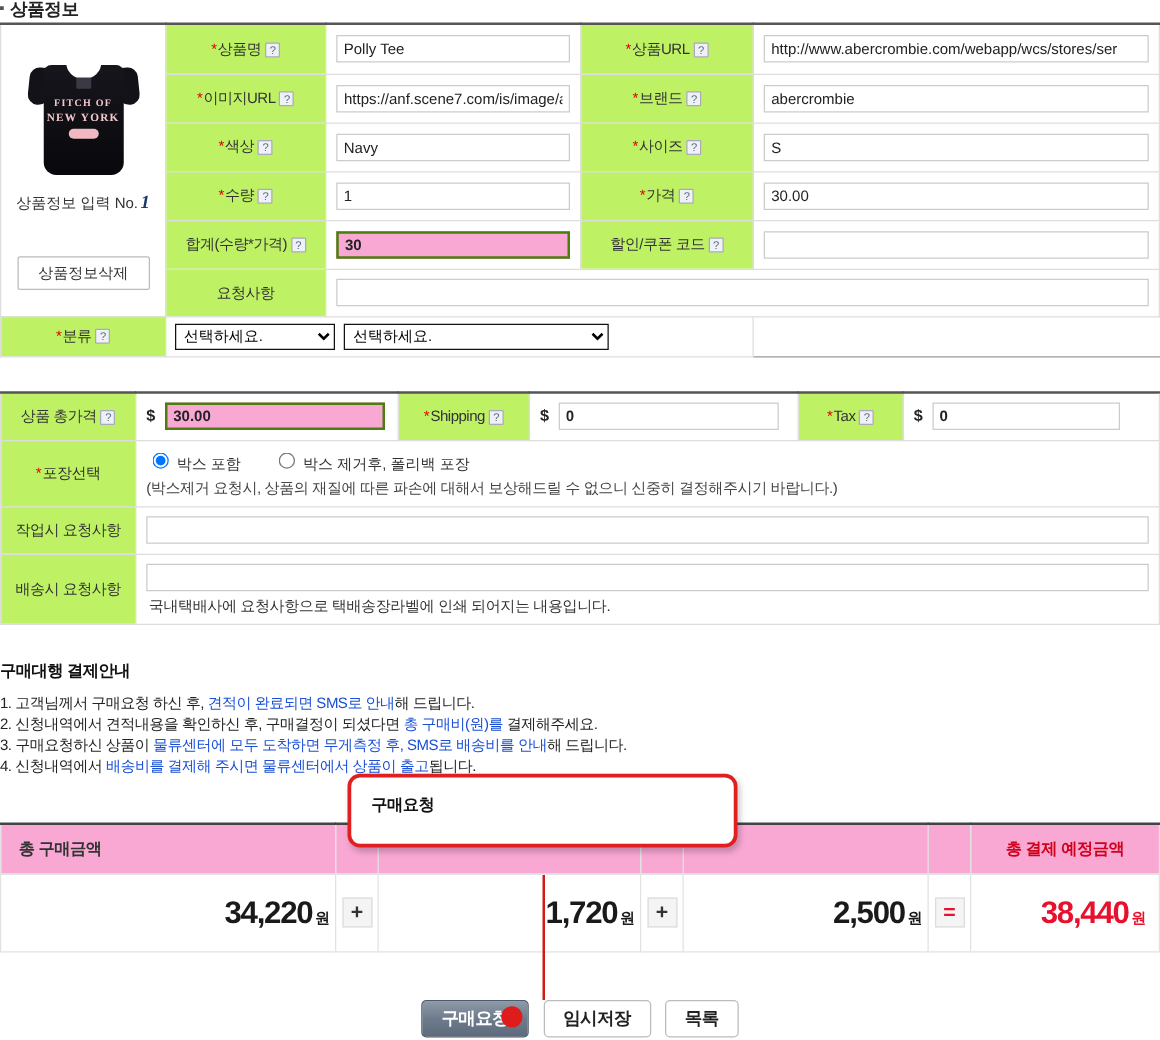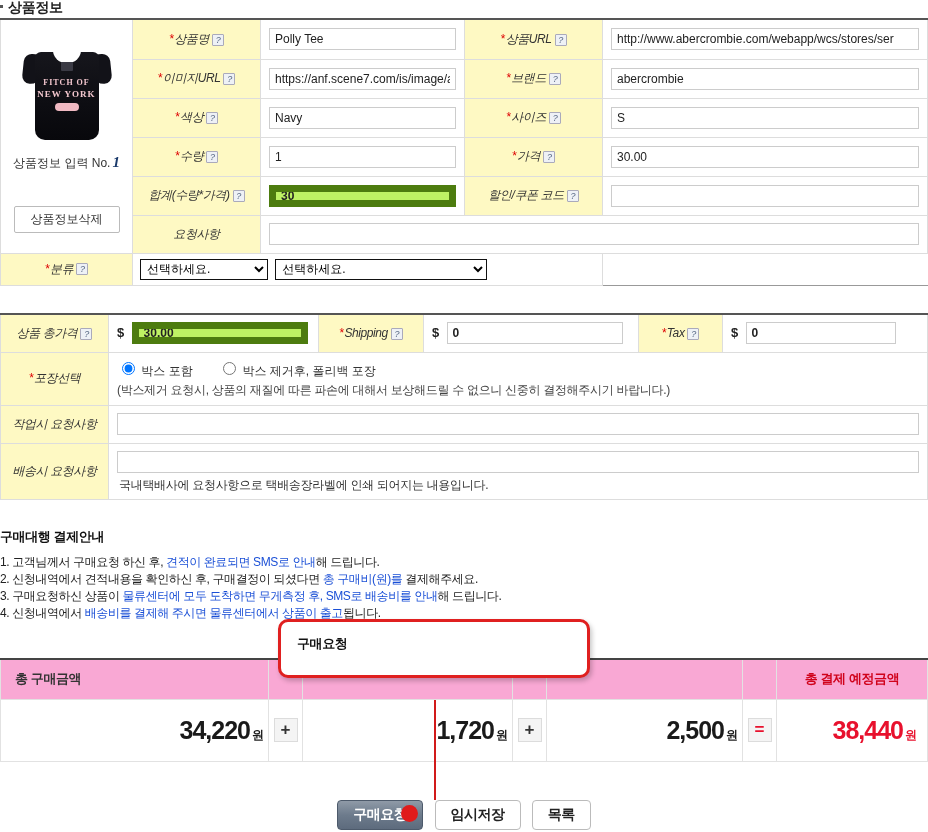--- a/index.html
+++ b/index.html
@@ -33,27 +33,26 @@
     border-bottom: 1px solid #999;
     background: #fff;
   }
   .tbl td {
     border: 1px solid #ddd;
     padding: 0 8px;
     vertical-align: middle;
     font-size: 12px;
   }
   .th {
-    background: #fef9c3;
+    background: #bef264;
     text-align: center;
     color: #333;
     font-size: 12px;
     letter-spacing: -0.4px;
     white-space: nowrap;
-    font-style: italic;
   }
   .req { color: #d00; font-size: 12px; margin-right: 1px; }
   .qmark {
     display: inline-block;
     width: 12px; height: 12px; line-height: 11px;
     border: 1px solid #aab;
     background: #eef1f6;
     color: #5a6b86;
     font-size: 9px; text-align: center;
     border-radius: 1px;
@@ -63,21 +62,21 @@
   }
   input.txt {
     width: 100%; height: 22px;
     border: 1px solid #ccc;
     padding: 2px 5px;
     font-family: "Liberation Sans", sans-serif;
     font-size: 12px;
     color: #222;
     background: #fff;
   }
-  input.txt.ro { background: #bef264; border: 7px solid #4d7c0f; font-weight: bold; }
+  input.txt.ro { background: #f9a8d4; border: 2px solid #4d7c0f; font-weight: bold; }
   select.sel {
     height: 21px;
     font-family: "Liberation Sans", sans-serif;
     font-size: 12px;
     border: 1px solid #111;
     background: #fff;
     padding: 1px 2px;
   }
 
   

